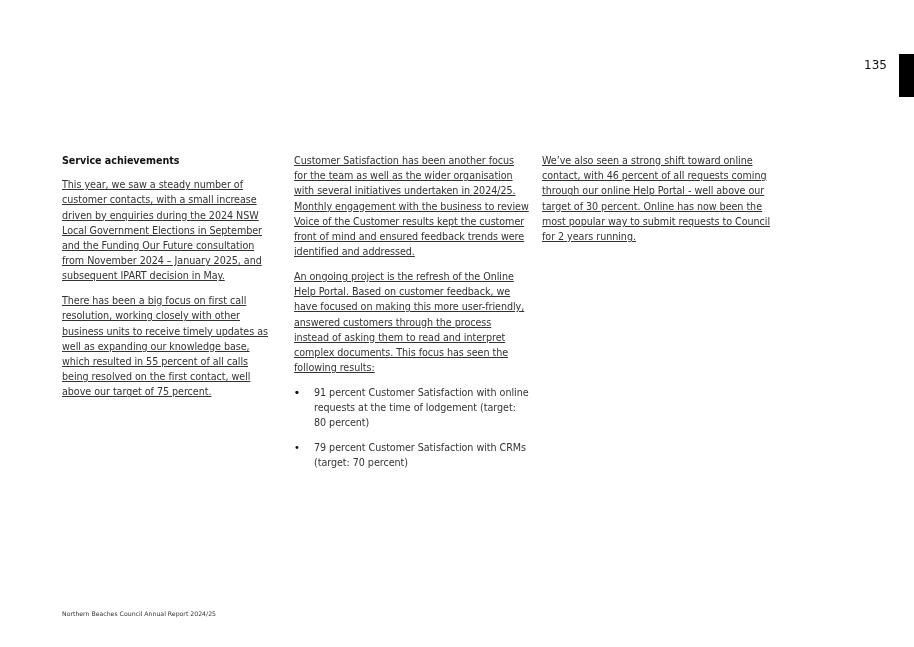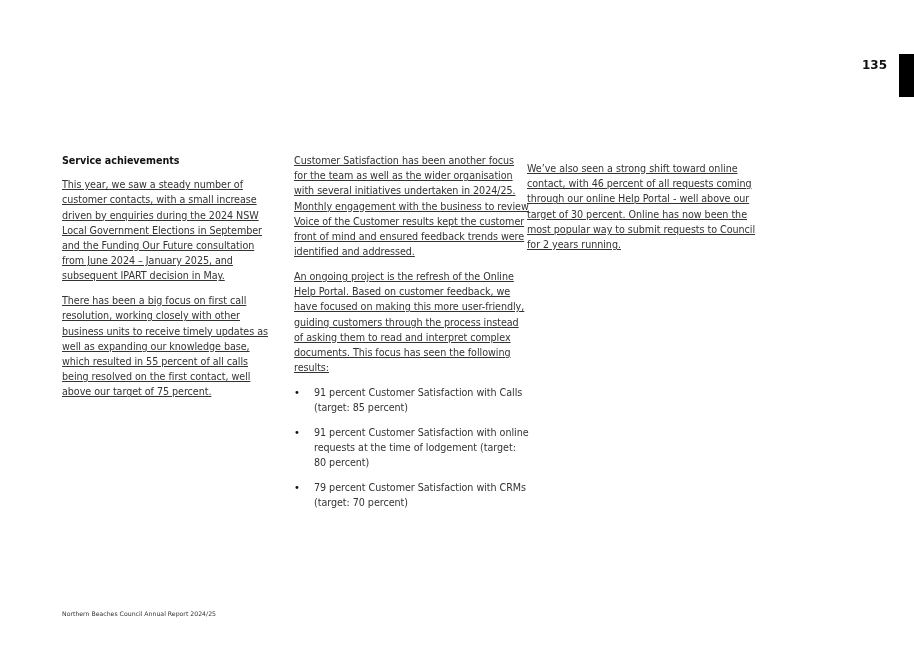--- a/index.html
+++ b/index.html
@@ -3,63 +3,62 @@
 <meta charset="utf-8">
 <style>
   html, body { margin: 0; padding: 0; background: #ffffff; }
   body {
     width: 914px; height: 647px; position: relative; overflow: hidden;
     font-family: "DejaVu Sans", "Liberation Sans", sans-serif;
     color: #2b2b2b;
   }
   .page-number {
     position: absolute; top: 58px; right: 27px;
-    font-size: 12px; font-weight: bold; color: #111;
+    font-size: 12px; font-weight: normal; color: #111;
   }
   .page-tab {
     position: absolute; top: 54px; right: 0; width: 15px; height: 43px;
     background: #000;
   }
   .col {
     position: absolute; top: 153px; width: 235px;
     font-size: 9.6px; line-height: 15.2px; color: #333;
     letter-spacing: -0.05px;
   }
   .col1 { left: 62px; width: 215px; }
   .col2 { left: 294px; }
-  .col3 { left: 527px; margin-top: 8px; }
+  .col3 { left: 542px; }
   .heading { font-weight: bold; color: #111; margin: 0 0 9px 0; font-size: 9.6px; }
   p { margin: 0 0 9.5px 0; text-decoration: underline; }
   ul { margin: 0; padding: 0; list-style: none; }
   li { position: relative; padding-left: 20px; margin-bottom: 9.5px; }
   li .bullet { position: absolute; left: 0; top: 0; font-size: 10px; color: #111; }
   .footer {
     position: absolute; left: 62px; top: 610px;
     font-size: 6.2px; color: #333;
   }
 </style>
 </head>
 <body>
 
 <div class="page-number">135</div>
 <div class="page-tab"></div>
 
 <div class="col col1">
   <div class="heading">Service achievements</div>
-  <p>This year, we saw a steady number of customer contacts, with a small increase driven by enquiries during the 2024 NSW Local Government Elections in September and the Funding Our Future consultation from June 2024 – January 2025, and subsequent IPART decision in May.</p>
+  <p>This year, we saw a steady number of customer contacts, with a small increase driven by enquiries during the 2024 NSW Local Government Elections in September and the Funding Our Future consultation from November 2024 – January 2025, and subsequent IPART decision in May.</p>
   <p>There has been a big focus on first call resolution, working closely with other business units to receive timely updates as well as expanding our knowledge base, which resulted in 55 percent of all calls being resolved on the first contact, well above our target of 75 percent.</p>
 </div>
 
 <div class="col col2">
   <p>Customer Satisfaction has been another focus for the team as well as the wider organisation with several initiatives undertaken in 2024/25. Monthly engagement with the business to review Voice of the Customer results kept the customer front of mind and ensured feedback trends were identified and addressed.</p>
-  <p>An ongoing project is the refresh of the Online Help Portal. Based on customer feedback, we have focused on making this more user-friendly, guiding customers through the process instead of asking them to read and interpret complex documents. This focus has seen the following results:</p>
+  <p>An ongoing project is the refresh of the Online Help Portal. Based on customer feedback, we have focused on making this more user-friendly, answered customers through the process instead of asking them to read and interpret complex documents. This focus has seen the following results:</p>
   <ul>
     <li>
       <span class="bullet">•</span>
-      <span>91 percent Customer Satisfaction with Calls (target: 85 percent)</span>
     </li>
     <li>
       <span class="bullet">•</span>
       <span>91 percent Customer Satisfaction with online requests at the time of lodgement (target: 80 percent)</span>
     </li>
     <li>
       <span class="bullet">•</span>
       <span>79 percent Customer Satisfaction with CRMs (target: 70 percent)</span>
     </li>
   </ul>

